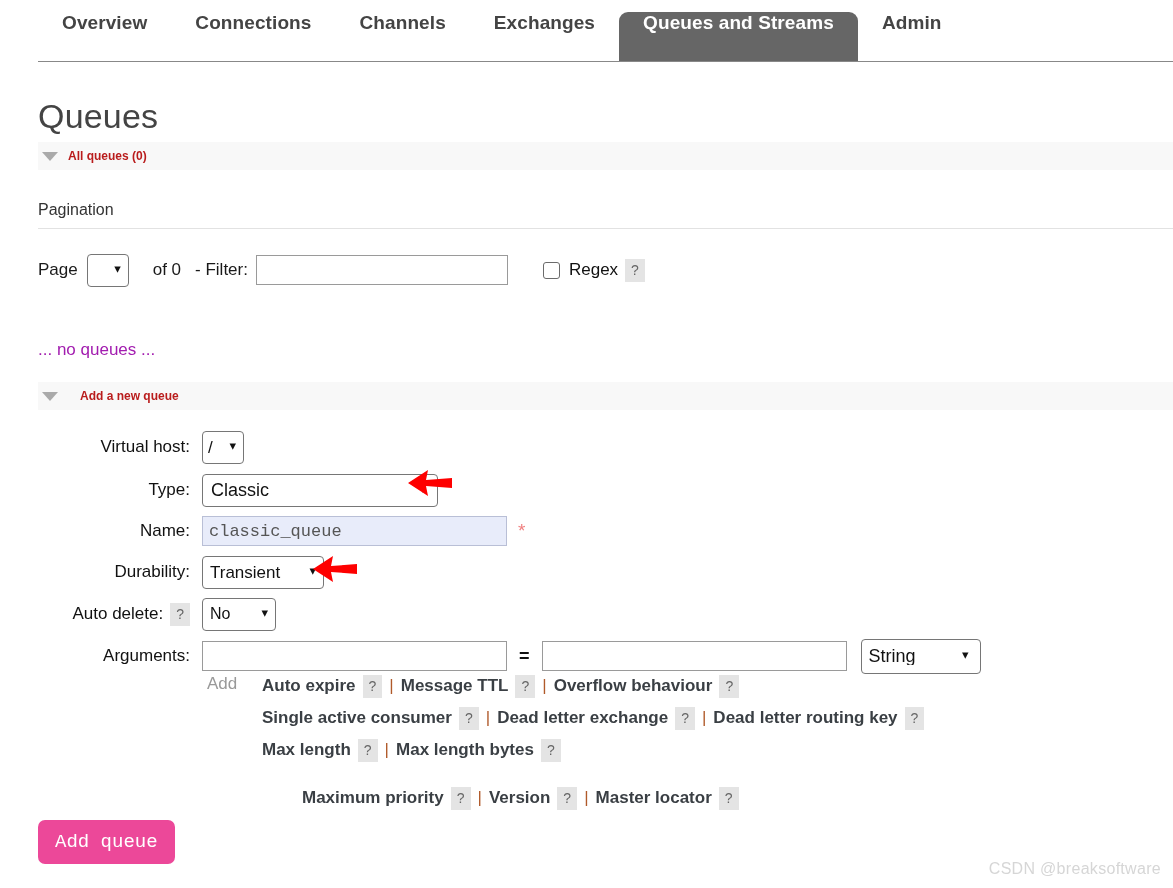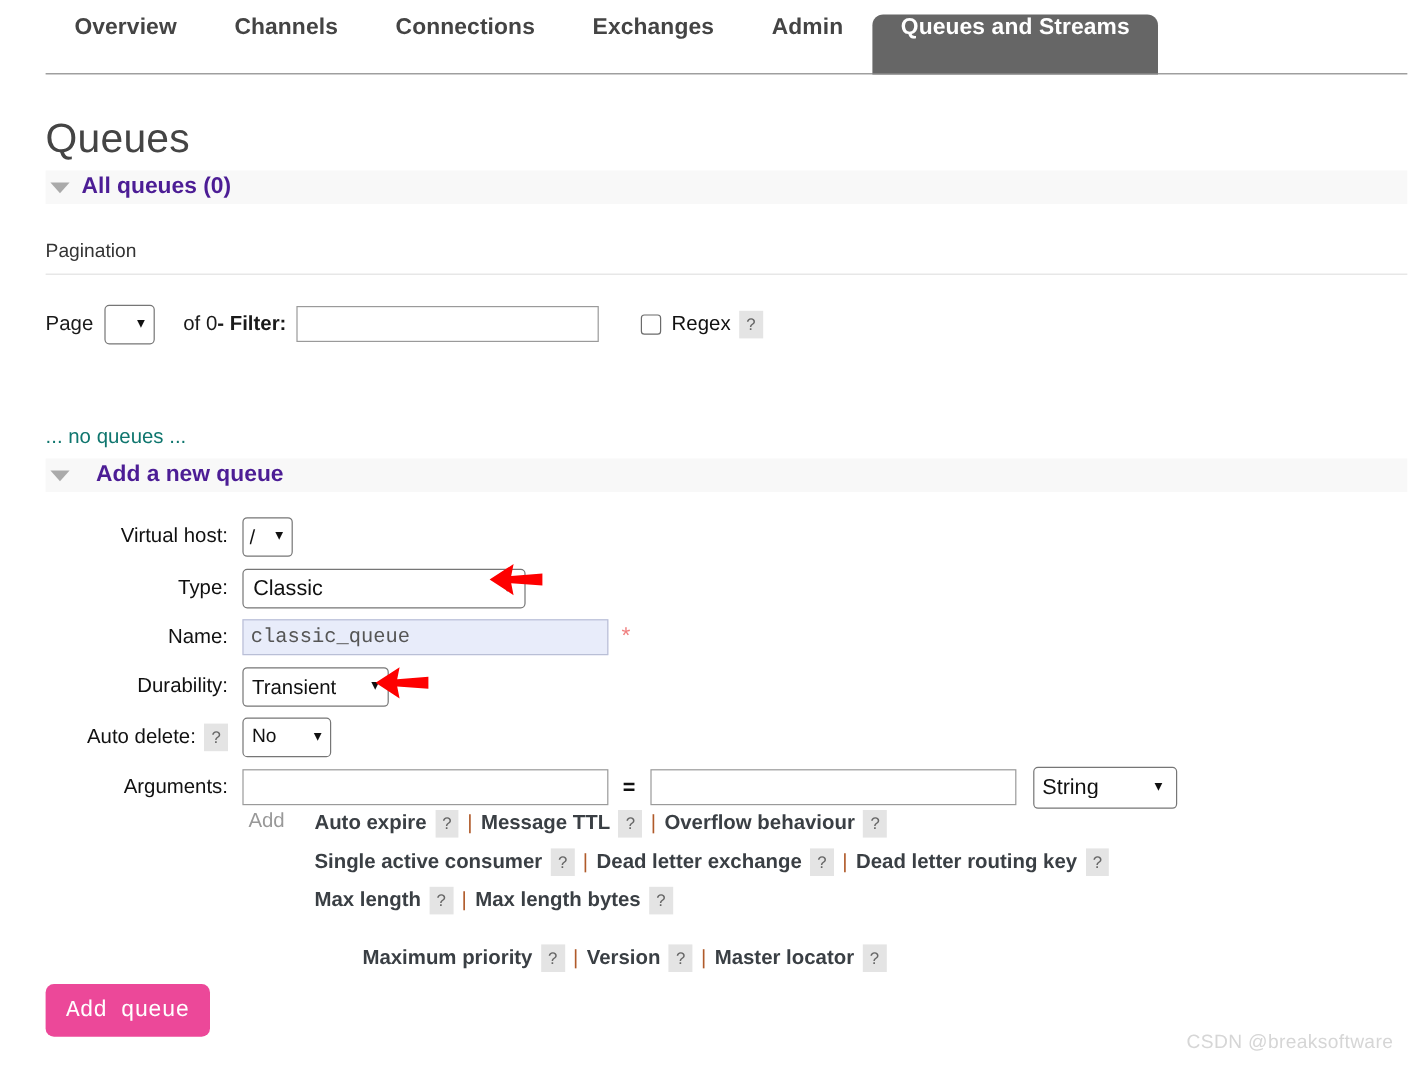--- a/index.html
+++ b/index.html
@@ -71,23 +71,23 @@
   }
   .section-bar .tri {
     width: 0; height: 0;
     border-left: 8px solid transparent;
     border-right: 8px solid transparent;
     border-top: 9px solid #aaaaaa;
     margin: 0 10px 0 4px;
     flex: 0 0 auto;
   }
   .section-bar .sec-label {
-    font-size: 19px;
+    font-size: 12px;
     font-weight: bold;
-    color: #4c1d95;
+    color: #b91c1c;
   }
   #sec-all-queues { top: 142px; }
   #sec-add-queue  { top: 382px; gap: 12px; }
 
   
   .pagination-label {
     position: absolute;
     left: 38px; top: 201px;
     font-size: 16px;
     color: #333333;
@@ -167,23 +167,23 @@
     font-size: 14px;
     line-height: 1;
     padding: 4px 6px 5px 6px;
     margin-left: 7px;
     cursor: pointer;
     font-weight: normal;
   }
 
   .no-queues {
     position: absolute;
-    left: 38px; top: 354px;
-    font-size: 17px;
-    color: #0f766e;
+    left: 38px; top: 340px;
+    font-size: 17px;
+    color: #a21caf;
   }
 
   
   .form {
     position: absolute;
     left: 0; top: 430px;
     width: 1173px;
   }
   .frow {
     position: absolute;
@@ -293,33 +293,33 @@
 </style>
 </head>
 <body>
 
 <div class="navbar">
   <div class="tabs">
     <div class="tab">
         <span>Overview</span>
       </div>
     <div class="tab">
+        <span>Connections</span>
+      </div>
+    <div class="tab">
         <span>Channels</span>
-      </div>
-    <div class="tab">
-        <span>Connections</span>
       </div>
     <div class="tab">
         <span>Exchanges</span>
       </div>
+    <div class="tab active">
+        <span>Queues and Streams</span>
+      </div>
     <div class="tab">
         <span>Admin</span>
-      </div>
-    <div class="tab active">
-        <span>Queues and Streams</span>
       </div>
   </div>
   <div class="navbar-underline"></div>
 </div>
 
 <div class="page-title">Queues</div>
 
 <div class="section-bar" id="sec-all-queues">
   <span class="tri"></span>
   <span class="sec-label">All queues (0)</span>
@@ -328,21 +328,21 @@
 <div class="pagination-label">Pagination</div>
 <div class="pagination-rule"></div>
 
 <div class="pager-row">
   <span class="txt">Page</span>
   <span class="select-wrap" style="margin-left:9px;">
     <select class="sel page-sel"></select>
     <span class="chev">▾</span>
   </span>
   <span class="txt" style="margin-left:24px;">of 0</span>
-  <span class="txt" style="font-weight:bold;">- Filter:</span>
+  <span class="txt" style="margin-left:14px;">- Filter:</span>
   <input class="filter-input" type="text" placeholder="" style="">
   <span class="regex-box">
     <span class="cbx"></span>
     <span class="rtxt">Regex</span>
     <span class="help">?</span>
   </span>
 </div>
 
 <div class="no-queues">... no queues ...</div>
 

